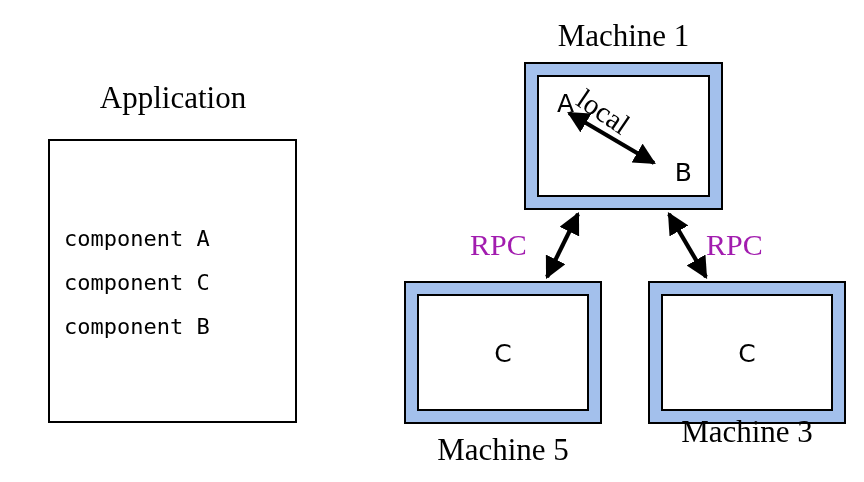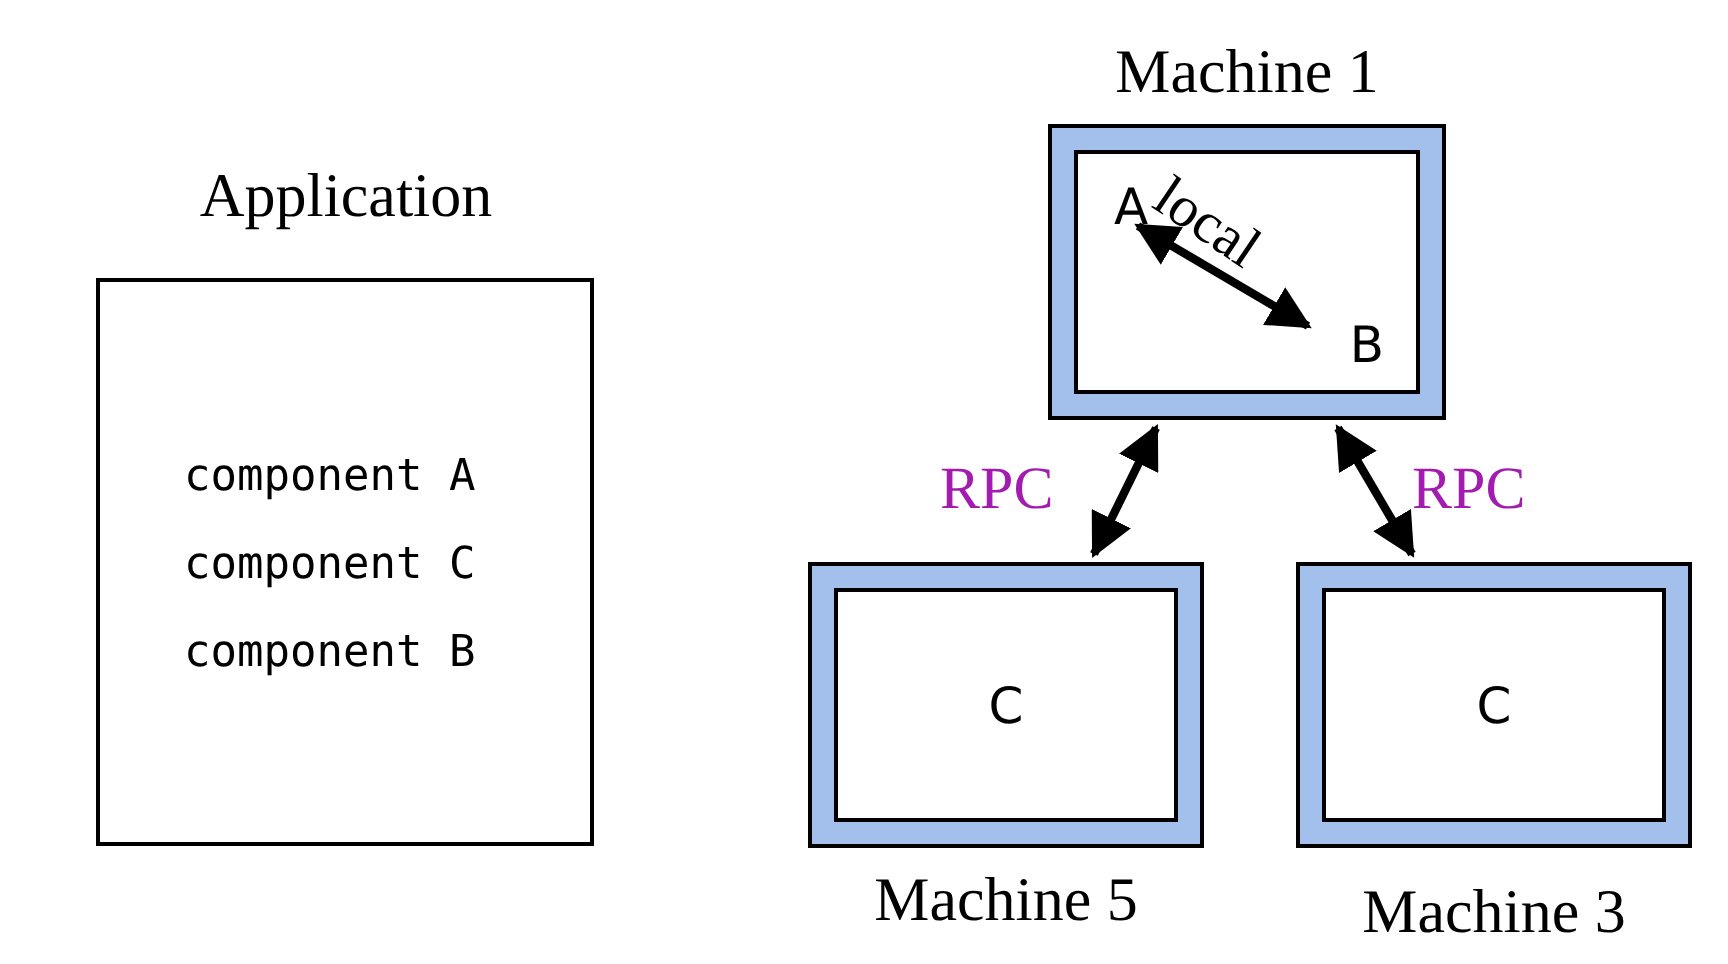--- a/index.html
+++ b/index.html
@@ -53,21 +53,20 @@
   #component-list {
     position: absolute;
     left: 14px;
     top: 76px;
     width: 230px;
     font-family: "DejaVu Sans Mono", "Liberation Mono", monospace;
     font-size: 22px;
     line-height: 44px;
     letter-spacing: 0px;
     color: #000;
-    margin-left: 28px;
   }
   .component-item { white-space: pre; }
 
   
   .machine-frame {
     position: absolute;
     background: #a3c0ec;
     border: 2px solid #000;
     box-sizing: border-box;
   }
@@ -96,21 +95,21 @@
   
   #m2-frame { left: 404px; top: 281px; width: 198px; height: 143px; }
   #m2-inner { left: 11px; top: 11px; right: 11px; bottom: 11px; }
   #m2-c { left: 50%; top: 50%; transform: translate(-50%, -50%); }
   #m2-title { left: 404px; top: 434px; width: 198px; }
 
   
   #m3-frame { left: 648px; top: 281px; width: 198px; height: 143px; }
   #m3-inner { left: 11px; top: 11px; right: 11px; bottom: 11px; }
   #m3-c { left: 50%; top: 50%; transform: translate(-50%, -50%); }
-  #m3-title { left: 648px; top: 440px; width: 198px; }
+  #m3-title { left: 648px; top: 416px; width: 198px; }
 
   
   .edge-label {
     position: absolute;
     font-family: "Liberation Serif", serif;
     font-size: 30px;
     line-height: 30px;
     color: #a21caf;
     white-space: nowrap;
   }

